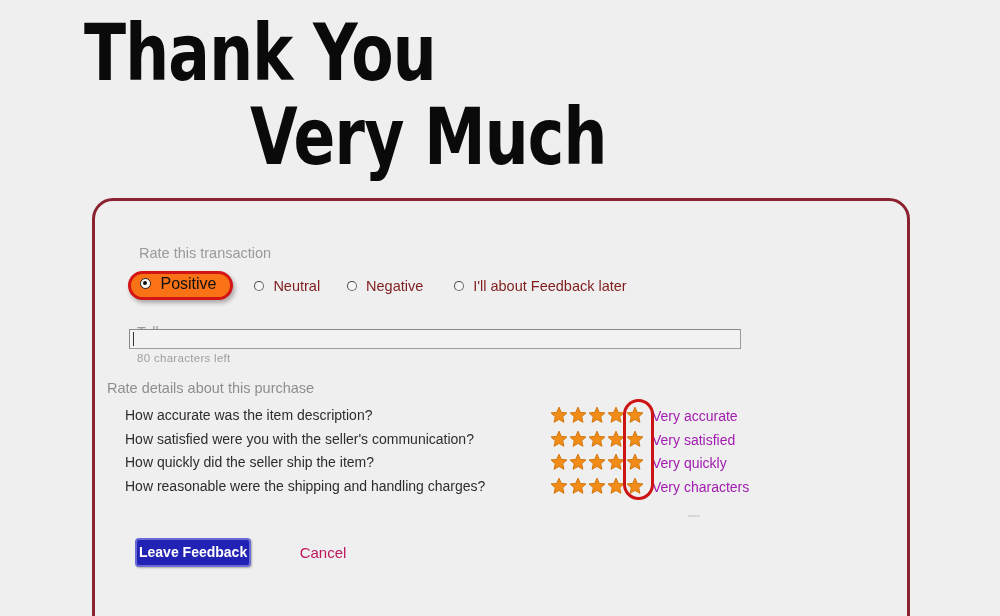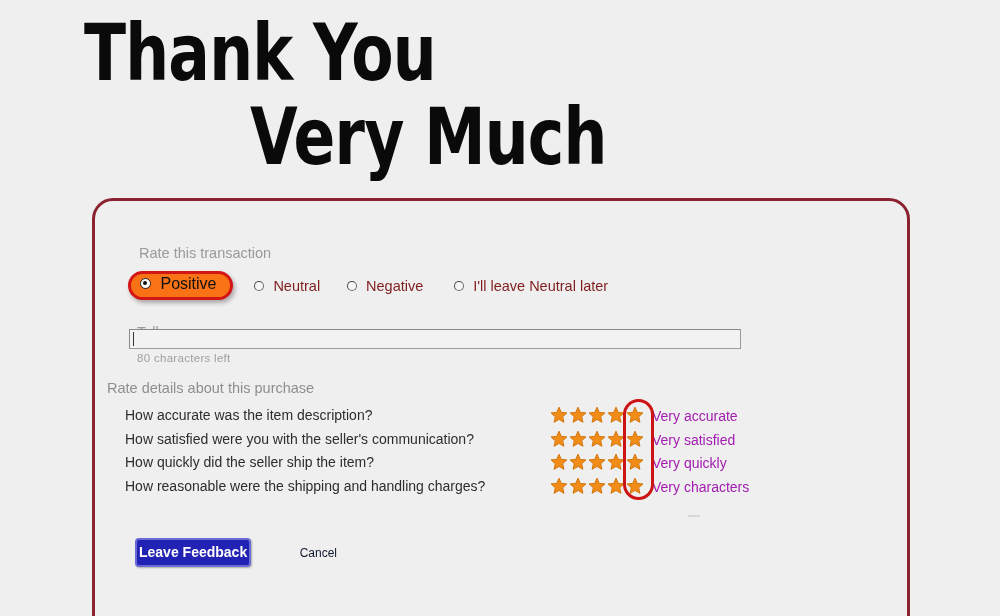--- a/index.html
+++ b/index.html
@@ -271,22 +271,22 @@
     font-size: 14px;
     font-weight: bold;
     padding: 4px 2px 5px;
     cursor: pointer;
     box-shadow: 1px 1px 2px rgba(0,0,0,0.28);
   }
   #cancel-link {
     display: inline-block;
     vertical-align: middle;
     margin-left: 44px;
-    color: #0f172a;
-    font-size: 12px;
+    color: #be185d;
+    font-size: 15px;
     text-decoration: none;
     cursor: pointer;
   }
 </style>
 </head>
 <body>
 
 <div id="headline">
   <div class="headline-line" id="headline-line-1">Thank You</div>
   <div class="headline-line" id="headline-line-2">Very Much</div>
@@ -309,21 +309,21 @@
         <span class="radio-label">Neutral</span>
       </span>
 
       <span class="radio-option" id="radio-option-negative">
         <span class="radio-dot"></span>
         <span class="radio-label">Negative</span>
       </span>
 
       <span class="radio-option" id="radio-option-later">
         <span class="radio-dot"></span>
-        <span class="radio-label">I'll leave Neutral later</span>
+        <span class="radio-label">I'll about Feedback later</span>
       </span>
 
     </div>
 
     <div class="section-label" id="label-tell-us-more">Tell us more</div>
 
     <input id="comment-input" type="text" placeholder="" style="">
     <div id="caret"></div>
 
     <div id="chars-left">80 characters left</div>

